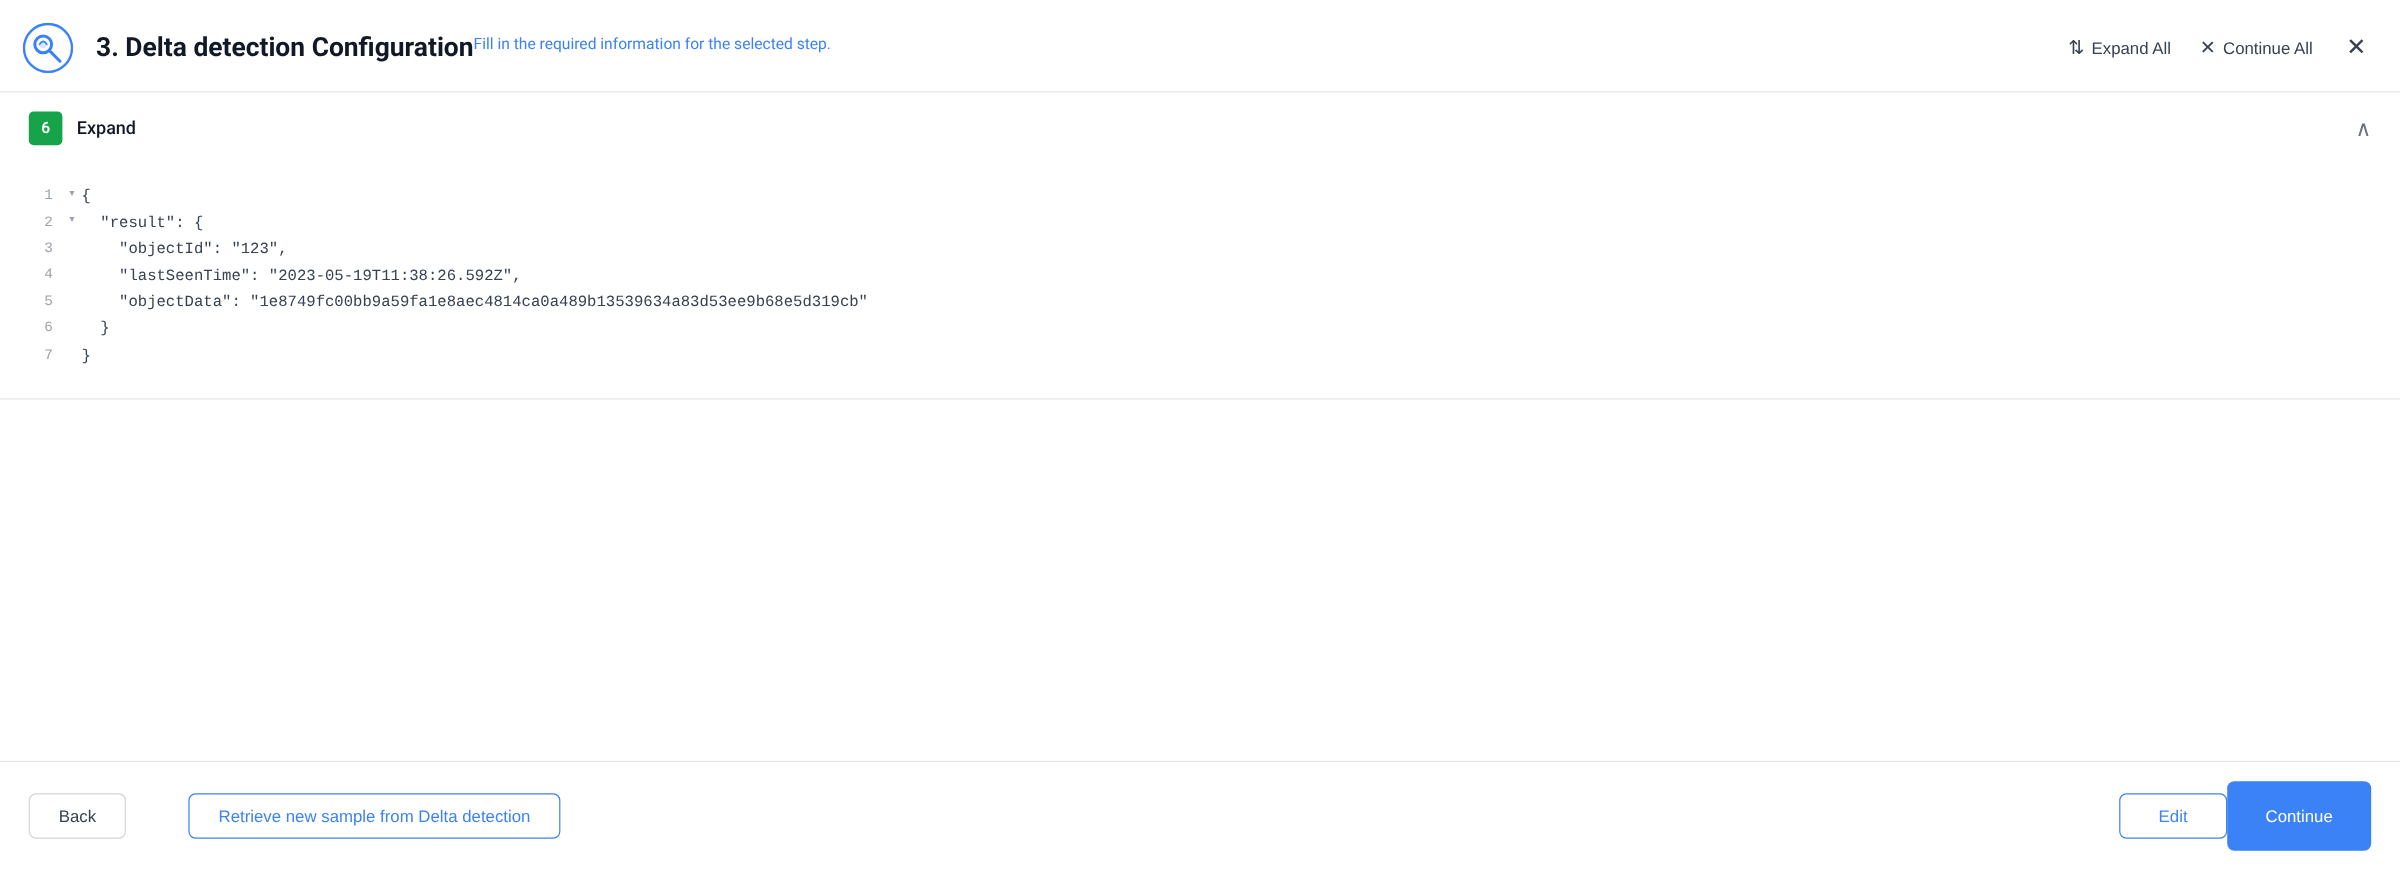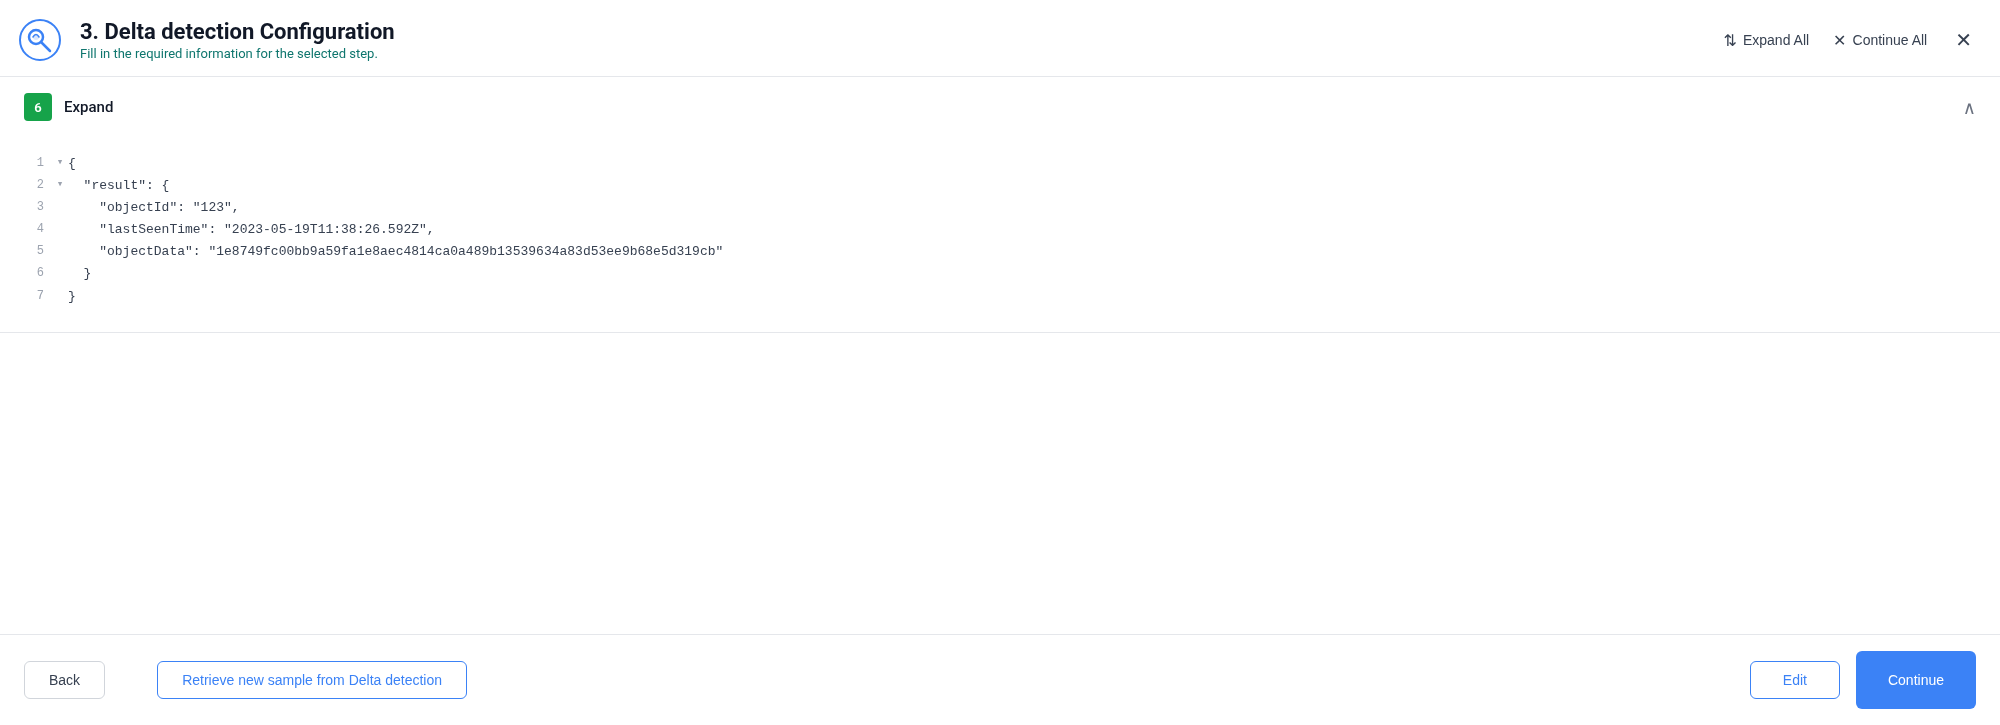--- a/index.html
+++ b/index.html
@@ -42,32 +42,31 @@
       justify-content: center;
     }
 
     .header-icon svg {
       width: 42px;
       height: 42px;
     }
 
     .header-text-block {
       display: flex;
-      flex-direction: column;
     }
 
     .header-title {
       font-size: 22px;
       font-weight: 700;
       color: #111827;
     }
 
     .header-subtitle {
       font-size: 13px;
-      color: #0f766e;
+      color: #3b82f6;
       margin-top: 2px;
     }
 
     .header-actions {
       display: flex;
       align-items: center;
       gap: 24px;
     }
 
     .header-action-btn {
@@ -196,21 +195,21 @@
 
     .footer-left {
       display: flex;
       align-items: center;
       gap: 25px;
     }
 
     .footer-right {
       display: flex;
       align-items: center;
-      gap: 16px;
+      gap: 0;
     }
 
     .btn-back {
       padding: 10px 24px;
       border: 1px solid #d1d5db;
       background: #fff;
       color: #374151;
       font-size: 14px;
       border-radius: 6px;
       cursor: pointer;

